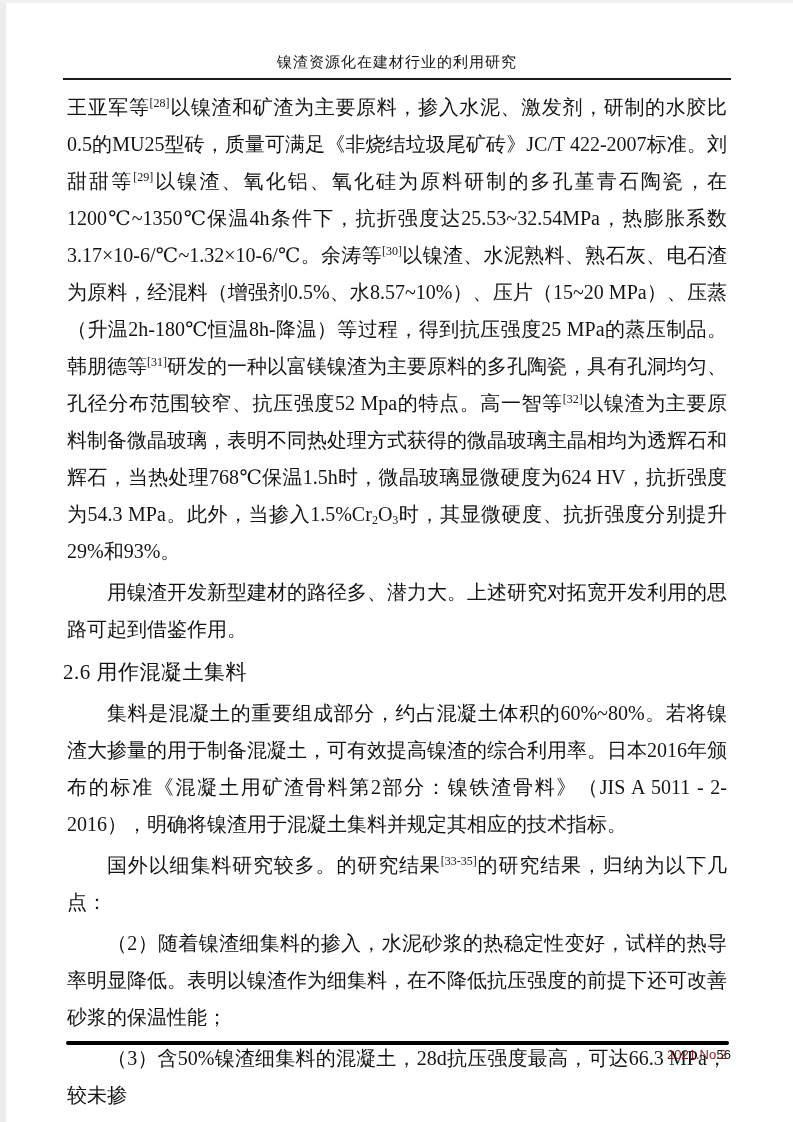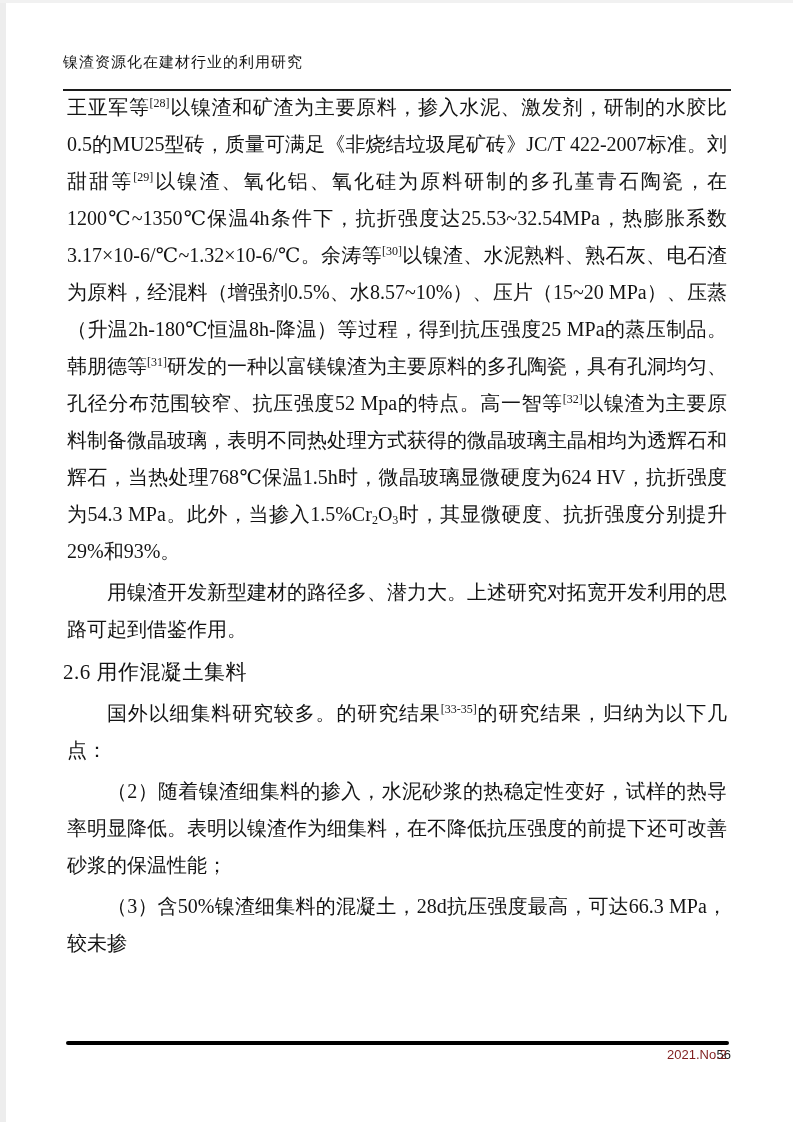--- a/index.html
+++ b/index.html
@@ -23,25 +23,25 @@
   }
   .scan-edge-top {
     position: absolute; left: 0; top: 0; width: 100%; height: 3px;
     background: #f1f1f1;
   }
   .page-header {
     position: absolute;
     top: 52px;
     left: 63px;
     width: 668px;
-    text-align: left;
+    text-align: center;
     font-size: 15px;
     line-height: 21px;
     letter-spacing: 1px;
-    padding-bottom: 16px;
+    padding-bottom: 5px;
     border-bottom: 2px solid #1c1c1c;
   }
   .content {
     position: absolute;
     top: 85px;
     left: 63px;
     width: 668px;
     font-size: 20px;
     line-height: 37px;
     text-align: justify;
@@ -114,20 +114,21 @@
   <div class="scan-edge-top"></div>
 
   <div class="page-header">
     <span>镍渣资源化在建材行业的利用研究</span>
   </div>
 
   <div class="content">
       <p class="para"><span>王亚军等</span><sup>[28]</sup><span>以镍渣和矿渣为主要原料，掺入水泥、激发剂，研制的水胶比0.5的MU25型砖，质量可满足《非烧结垃圾尾矿砖》JC/T 422-2007标准。刘甜甜等</span><sup>[29]</sup><span>以镍渣、氧化铝、氧化硅为原料研制的多孔堇青石陶瓷，在1200℃~1350℃保温4h条件下，抗折强度达25.53~32.54MPa，热膨胀系数3.17×10-6/℃~1.32×10-6/℃。余涛等</span><sup>[30]</sup><span>以镍渣、水泥熟料、熟石灰、电石渣为原料，经混料（增强剂0.5%、水8.57~10%）、压片（15~20 MPa）、压蒸（升温2h-180℃恒温8h-降温）等过程，得到抗压强度25 MPa的蒸压制品。韩朋德等</span><sup>[31]</sup><span>研发的一种以富镁镍渣为主要原料的多孔陶瓷，具有孔洞均匀、孔径分布范围较窄、抗压强度52 Mpa的特点。高一智等</span><sup>[32]</sup><span>以镍渣为主要原料制备微晶玻璃，表明不同热处理方式获得的微晶玻璃主晶相均为透辉石和辉石，当热处理768℃保温1.5h时，微晶玻璃显微硬度为624 HV，抗折强度为54.3 MPa。此外，当掺入1.5%Cr</span><sub>2</sub><span>O</span><sub>3</sub><span>时，其显微硬度、抗折强度分别提升29%和93%。</span></p>
       <p class="para indent"><span>用镍渣开发新型建材的路径多、潜力大。上述研究对拓宽开发利用的思路可起到借鉴作用。</span></p>
       <h2 class="section-heading">2.6 用作混凝土集料</h2>
+      <p class="para indent"><span>集料是混凝土的重要组成部分，约占混凝土体积的60%~80%。若将镍渣大掺量的用于制备混凝土，可有效提高镍渣的综合利用率。日本2016年颁布的标准《混凝土用矿渣骨料第2部分：镍铁渣骨料》（JIS A 5011 - 2-2016），明确将镍渣用于混凝土集料并规定其相应的技术指标。</span></p>
       <p class="para indent"><span>国外以细集料研究较多。的研究结果</span><sup>[33-35]</sup><span>的研究结果，归纳为以下几点：</span></p>
       <p class="para indent"><span>（2）随着镍渣细集料的掺入，水泥砂浆的热稳定性变好，试样的热导率明显降低。表明以镍渣作为细集料，在不降低抗压强度的前提下还可改善砂浆的保温性能；</span></p>
       <p class="para indent"><span>（3）含50%镍渣细集料的混凝土，28d抗压强度最高，可达66.3 MPa，较未掺</span></p>
     </div>
 
   <div class="footer-rule"></div>
   <div class="footer-pageno">56</div>
   <div class="footer-issue">2021.No.2</div>
 </div>
 

